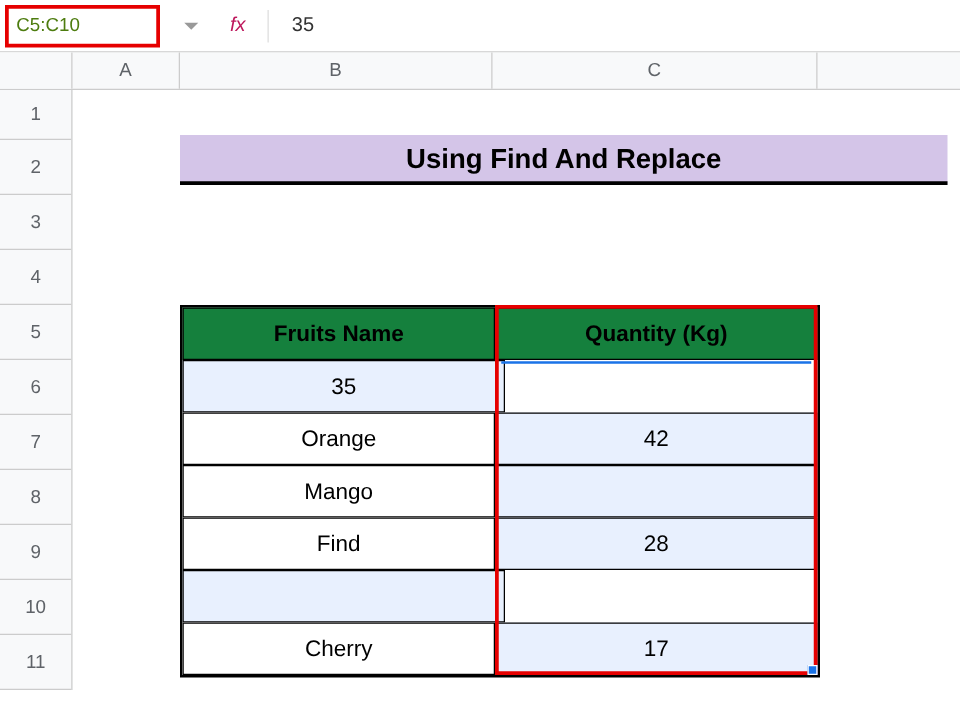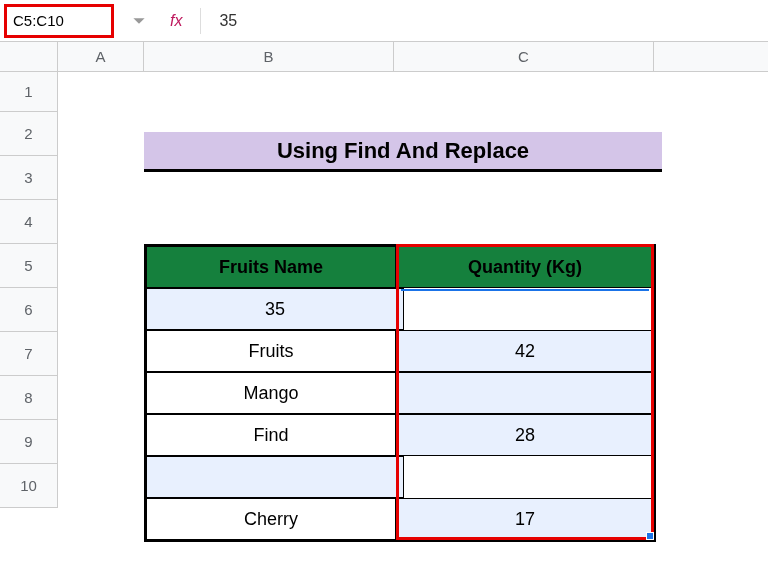--- a/index.html
+++ b/index.html
@@ -1,40 +1,40 @@
 <!DOCTYPE html>
 <html><head>
   <meta charset="utf-8">
   <style>
     * { box-sizing: border-box; margin: 0; padding: 0; }
     body { font-family: Arial, sans-serif; background: #fff; width: 768px; height: 568px; overflow: hidden; position: relative; }
     
     .formula-bar { display: flex; align-items: center; height: 42px; border-bottom: 1px solid #ccc; background: #fff; }
-    .name-box { width: 110px; height: 34px; border: 3px solid #e60000; display: flex; align-items: center; padding: 0 6px; font-size: 15px; color: #000000; margin-left: 4px; }
+    .name-box { width: 124px; height: 34px; border: 3px solid #e60000; display: flex; align-items: center; padding: 0 6px; font-size: 15px; color: #4d7c0f; margin-left: 4px; }
     .dropdown-arrow { width: 14px; height: 14px; margin-left: 18px; }
     .dropdown-arrow svg { width: 100%; height: 100%; fill: #999; }
     .fx-label { font-style: italic; color: #be185d; font-size: 16px; margin-left: 24px; }
     .fx-divider { width: 1px; height: 26px; background: #ddd; margin-left: 18px; }
     .formula-value { font-size: 16px; color: #333; margin-left: 18px; }
     
     .col-headers { display: flex; position: absolute; top: 42px; left: 0; right: 0; height: 30px; background: #f8f9fa; border-bottom: 1px solid #ccc; z-index: 5; }
     .corner { width: 58px; border-right: 1px solid #ccc; background: #f8f9fa; }
     .col-header { display: flex; align-items: center; justify-content: center; font-size: 15px; color: #5f6368; border-right: 1px solid #ccc; }
     .col-a { width: 86px; }
     .col-b { width: 250px; }
     .col-c { width: 260px; }
     
     .row-headers { position: absolute; top: 72px; left: 0; width: 58px; background: #f8f9fa; border-right: 1px solid #ccc; z-index: 4; }
     .row-header { display: flex; align-items: center; justify-content: center; font-size: 15px; color: #5f6368; border-bottom: 1px solid #ccc; }
     .rh-1 { height: 40px; }
     .rh-std { height: 44px; }
     
     .grid { position: absolute; top: 72px; left: 58px; right: 0; bottom: 0; }
     
-    .title-banner { position: absolute; top: 60px; left: 86px; width: 518px; height: 40px; background: #d4c5e8; display: flex; align-items: center; justify-content: center; font-weight: bold; font-size: 22px; color: #000; border-bottom: 3px solid #000; }
+    .title-banner { position: absolute; top: 36px; left: 86px; width: 614px; height: 40px; background: #d4c5e8; display: flex; align-items: center; justify-content: center; font-weight: bold; font-size: 22px; color: #000; border-bottom: 3px solid #000; }
     
     .data-table { position: absolute; top: 172px; left: 86px; border: 2px solid #000; }
     .table-row { display: flex; }
     .th-cell, .td-cell { display: flex; align-items: center; justify-content: center; border: 1px solid #000; font-size: 18px; height: 42px; }
     .th-cell { background: #15803d; font-weight: bold; }
     .td-b { width: 250px; background: #fff; }
     .td-c { width: 258px; background: #fff; }
     .th-b { width: 250px; }
     .th-c { width: 258px; }
     .selected-cell { background: #e8f0fe; }
@@ -70,35 +70,36 @@
   <div class="row-header rh-1">1</div>
   <div class="row-header rh-std">2</div>
   <div class="row-header rh-std">3</div>
   <div class="row-header rh-std">4</div>
   <div class="row-header rh-std">5</div>
   <div class="row-header rh-std">6</div>
   <div class="row-header rh-std">7</div>
   <div class="row-header rh-std">8</div>
   <div class="row-header rh-std">9</div>
   <div class="row-header rh-std">10</div>
+  <div class="row-header rh-std">11</div>
 </div>
 
 <div class="grid">
   <div class="title-banner">Using Find And Replace</div>
 
   <div class="data-table">
     <div class="table-row">
       <div class="th-cell th-b">Fruits Name</div>
       <div class="th-cell th-c">Quantity (Kg)</div>
     </div>
     <div class="table-row">
       <div class="td-cell td-c selected-cell">35</div>
     </div>
     <div class="table-row">
-      <div class="td-cell td-b">Fruits</div>
+      <div class="td-cell td-b">Orange</div>
       <div class="td-cell td-c selected-cell">42</div>
     </div>
     <div class="table-row">
       <div class="td-cell td-b">Mango</div>
       <div class="td-cell td-c selected-cell"></div>
     </div>
     <div class="table-row">
       <div class="td-cell td-b">Find</div>
       <div class="td-cell td-c selected-cell">28</div>
     </div>

